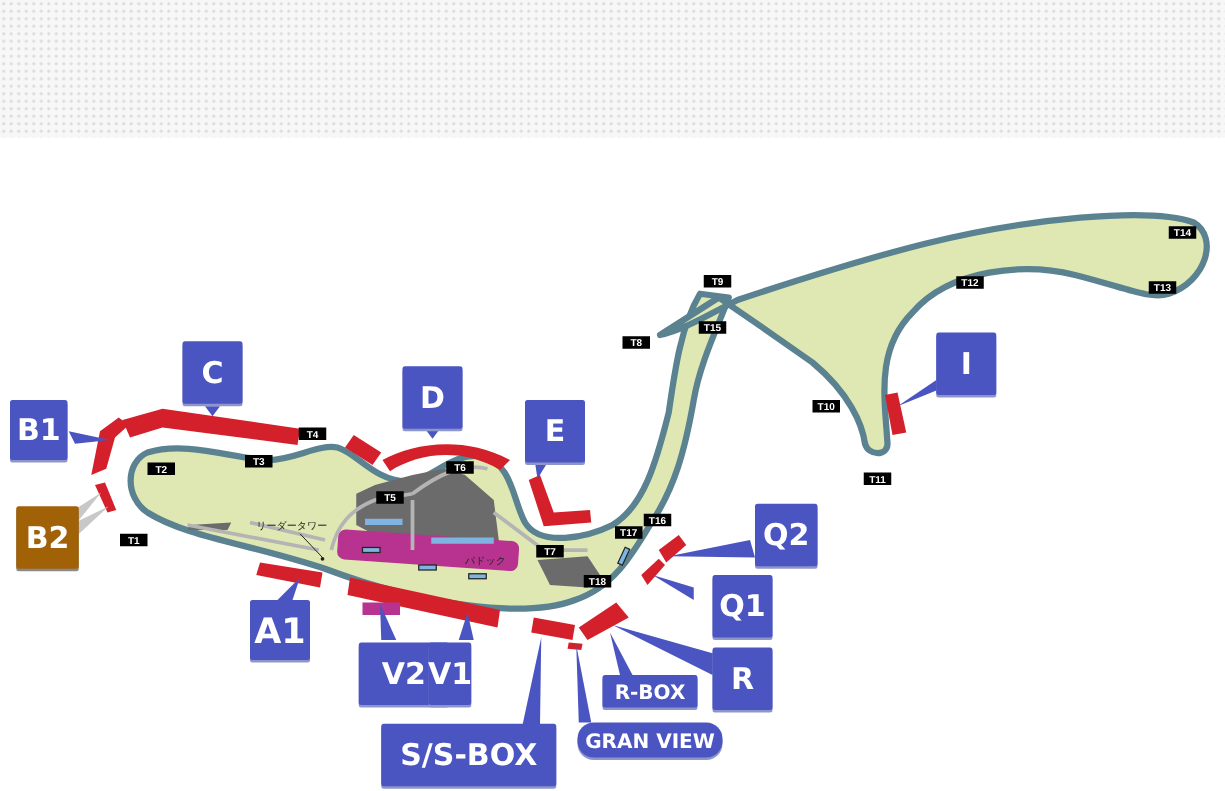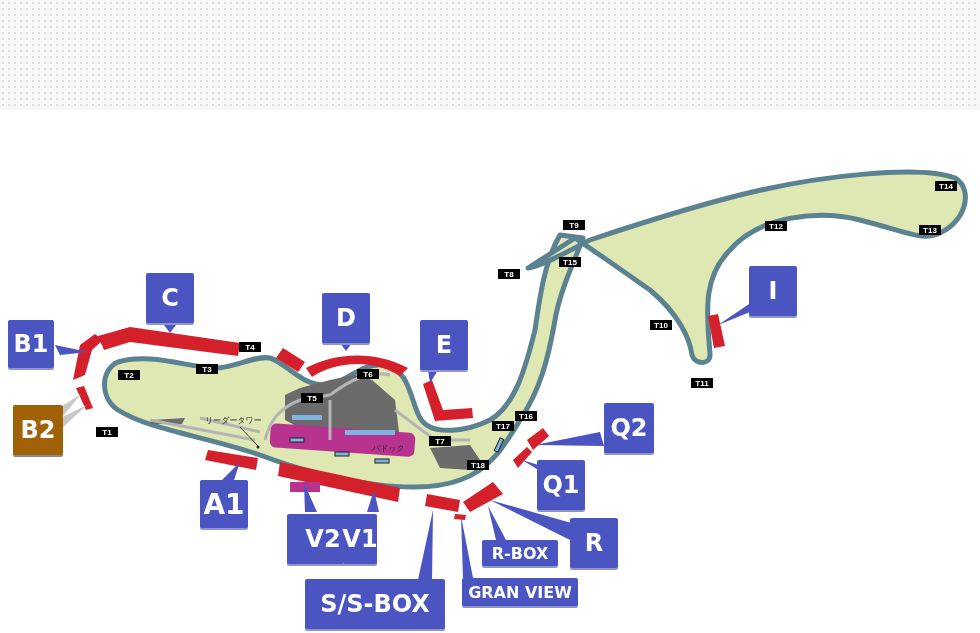--- a/index.html
+++ b/index.html
@@ -161,17 +161,17 @@
 <div class="box" style="left:8px;top:320px;width:46px;height:48px;font-size:24px;">B1</div>
 <div class="box gray" style="left:13px;top:405px;width:50px;height:50px;font-size:24px;">B2</div>
 <div class="box" style="left:146px;top:273px;width:48px;height:50px;font-size:24px;">C</div>
 <div class="box" style="left:322px;top:293px;width:48px;height:50px;font-size:24px;">D</div>
 <div class="box" style="left:420px;top:320px;width:48px;height:50px;font-size:24px;">E</div>
 <div class="box" style="left:749px;top:266px;width:48px;height:50px;font-size:24px;">I</div>
 <div class="box" style="left:200px;top:480px;width:48px;height:48px;font-size:28px;">A1</div>
 <div class="box" style="left:287px;top:514px;width:72px;height:50px;font-size:24px;">V2</div>
 <div class="box" style="left:343px;top:514px;width:34px;height:50px;font-size:24px;">V1</div>
 <div class="box" style="left:305px;top:579px;width:140px;height:50px;font-size:24px;">S/S-BOX</div>
-<div class="box" style="left:462px;top:578px;width:116px;height:28px;font-size:16px;">GRAN VIEW</div>
+<div class="box" style="left:462px;top:578px;width:116px;height:28px;font-size:16px;border-radius:13px;">GRAN VIEW</div>
 <div class="box" style="left:482px;top:540px;width:76px;height:26px;font-size:16px;">R-BOX</div>
 <div class="box" style="left:570px;top:518px;width:48px;height:50px;font-size:24px;">R</div>
-<div class="box" style="left:537px;top:460px;width:48px;height:50px;font-size:24px;">Q1</div>
+<div class="box" style="left:570px;top:460px;width:48px;height:50px;font-size:24px;">Q1</div>
 <div class="box" style="left:604px;top:403px;width:50px;height:50px;font-size:24px;">Q2</div>
 
 </body></html>

